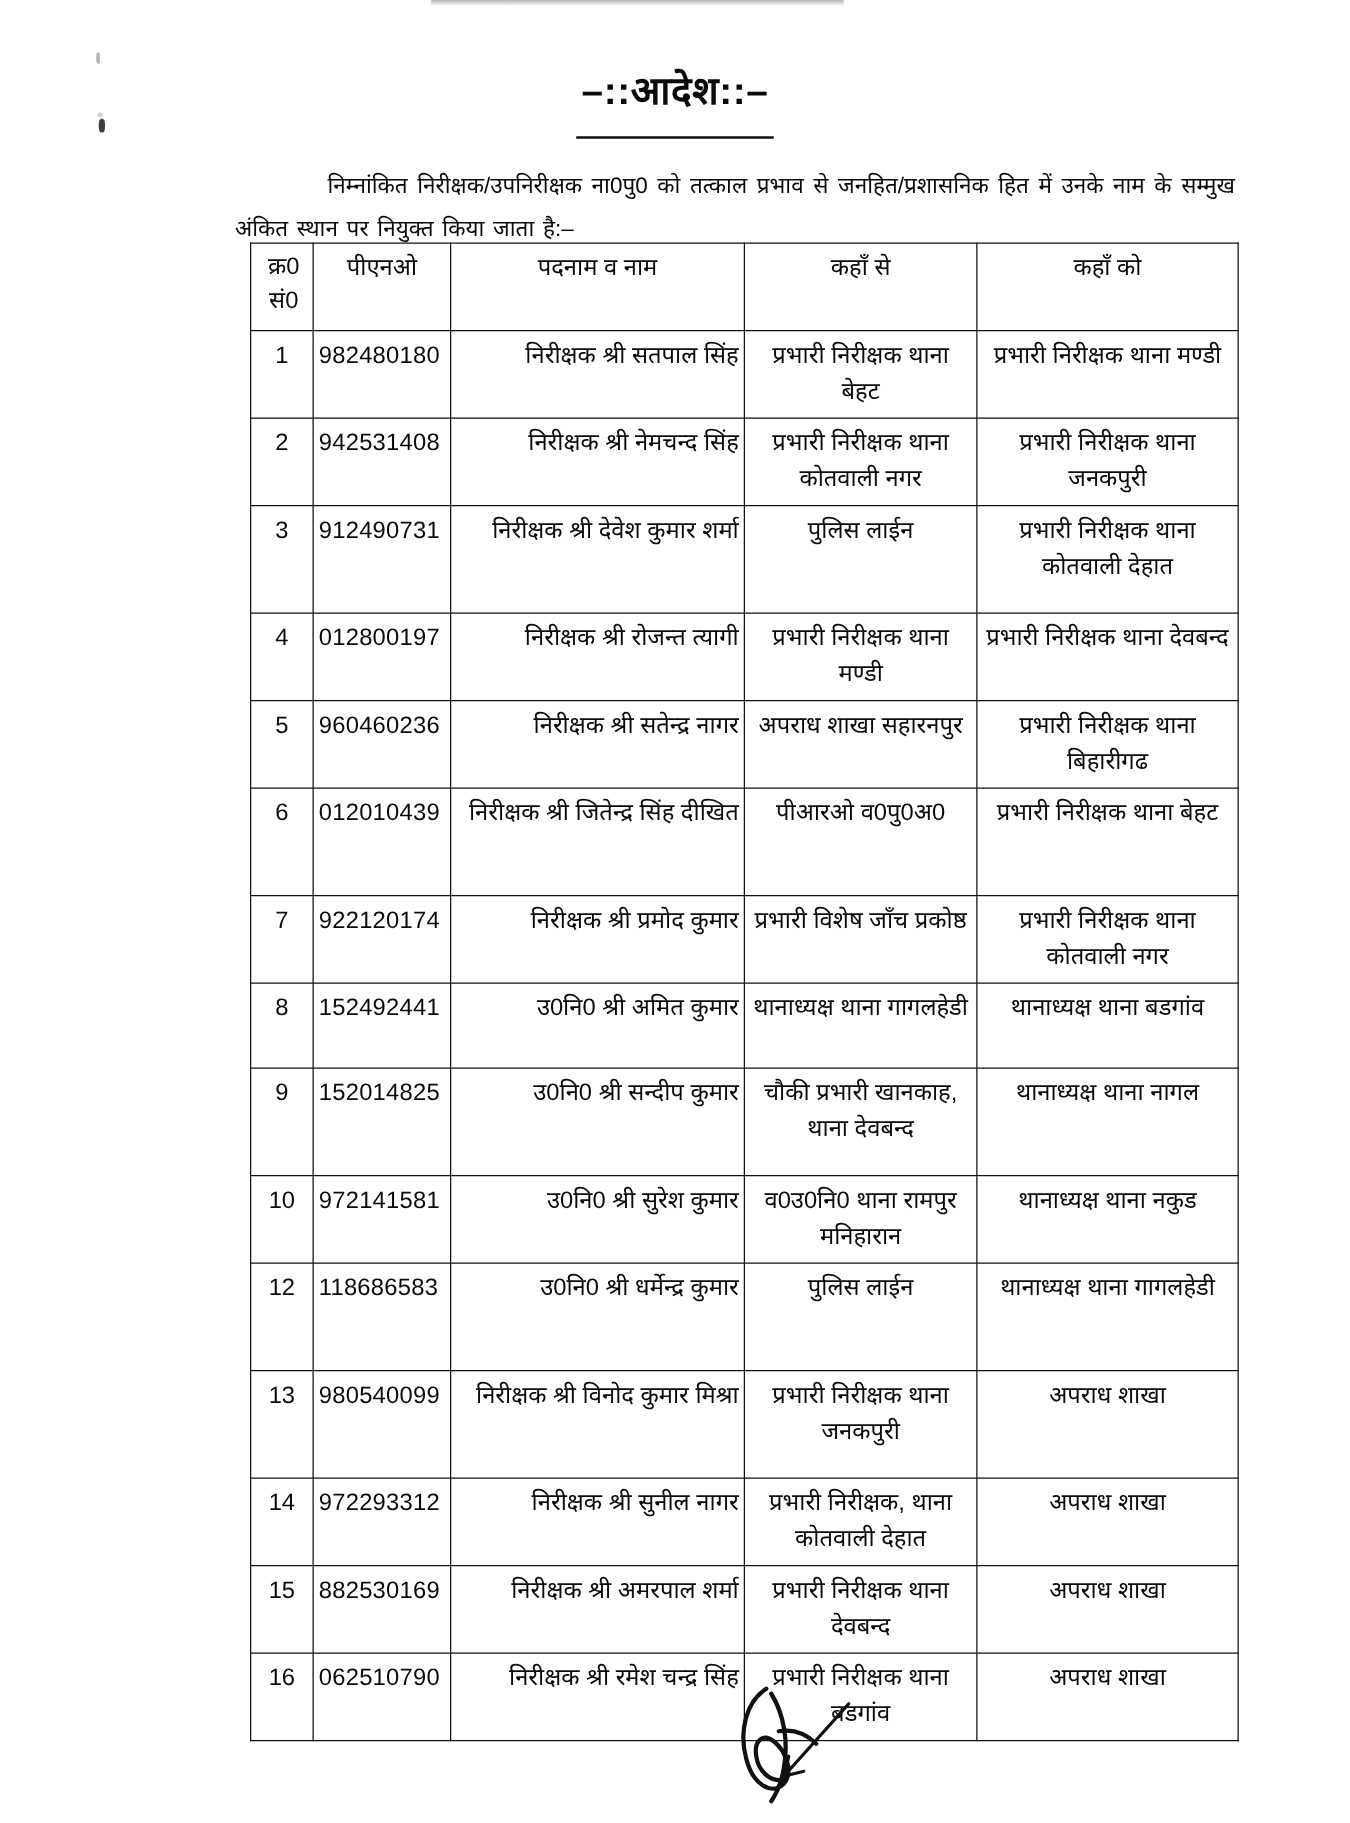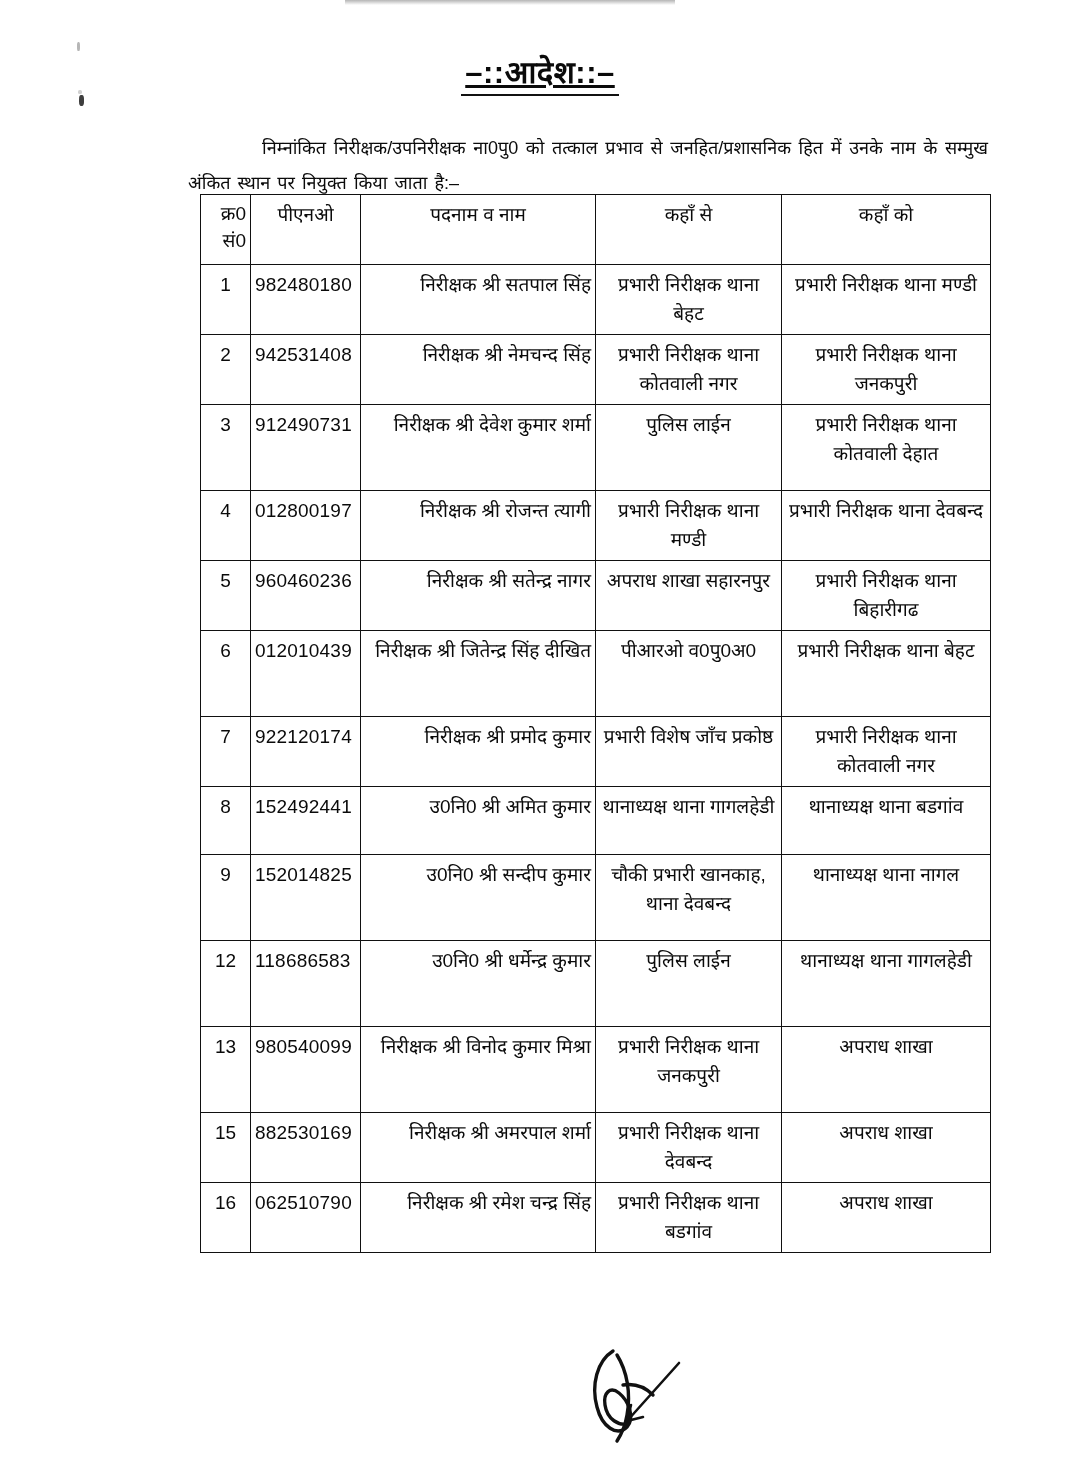--- a/index.html
+++ b/index.html
@@ -41,23 +41,22 @@
     left: 0; top: 55px;
     width: 1080px;
     text-align: center;
     font-size: 31px;
     font-weight: 700;
     letter-spacing: .5px;
   }
   .order-title .ttl-inner {
     display: inline-block;
     border-bottom: 2.5px solid #111;
-    padding: 0 4px 3px 4px;
+    padding: 0 4px 18px 4px;
     line-height: 1.15;
-    text-decoration: underline;
   }
 
   
   .intro {
     position: absolute;
     left: 188px;
     top: 113px;
     width: 800px;
     font-size: 18px;
     line-height: 35px;
@@ -88,21 +87,21 @@
     font-weight: 400;
   }
   
   col.c-sno   { width: 50px;  }
   col.c-pno   { width: 110px; }
   col.c-name  { width: 235px; }
   col.c-from  { width: 186px; }
   col.c-to    { width: 209px; }
 
   thead td { text-align: center; height: 58px; vertical-align: top; }
-  thead td.hd-sno { line-height: 27px; text-align: right; padding-left: 7px; }
+  thead td.hd-sno { line-height: 27px; text-align: center; padding-left: 7px; }
 
   td.sno  { text-align: center; }
   td.pno  { text-align: left; letter-spacing: .2px; }
   td.name { text-align: right; padding-left: 9px; }
   td.from { text-align: center; }
   td.to   { text-align: center; }
 
   
   tbody tr { height: 68px; }
   tbody tr.tall { height: 86px; }
@@ -206,32 +205,46 @@
           <td class="from">थानाध्यक्ष थाना गागलहेडी</td>
           <td class="to">थानाध्यक्ष थाना बडगांव</td>
         </tr>
         <tr class="tall">
           <td class="sno">9</td>
           <td class="pno">152014825</td>
           <td class="name">उ0नि0 श्री सन्दीप कुमार</td>
           <td class="from">चौकी प्रभारी खानकाह, थाना देवबन्द</td>
           <td class="to">थानाध्यक्ष थाना नागल</td>
         </tr>
+        <tr>
+          <td class="sno">10</td>
+          <td class="pno">972141581</td>
+          <td class="name">उ0नि0 श्री सुरेश कुमार</td>
+          <td class="from">व0उ0नि0 थाना रामपुर मनिहारान</td>
+          <td class="to">थानाध्यक्ष थाना नकुड</td>
+        </tr>
         <tr class="tall">
           <td class="sno">12</td>
           <td class="pno">118686583</td>
           <td class="name">उ0नि0 श्री धर्मेन्द्र कुमार</td>
           <td class="from">पुलिस लाईन</td>
           <td class="to">थानाध्यक्ष थाना गागलहेडी</td>
         </tr>
         <tr class="tall">
           <td class="sno">13</td>
           <td class="pno">980540099</td>
           <td class="name">निरीक्षक श्री विनोद कुमार मिश्रा</td>
           <td class="from">प्रभारी निरीक्षक थाना जनकपुरी</td>
+          <td class="to">अपराध शाखा</td>
+        </tr>
+        <tr>
+          <td class="sno">14</td>
+          <td class="pno">972293312</td>
+          <td class="name">निरीक्षक श्री सुनील नागर</td>
+          <td class="from">प्रभारी निरीक्षक, थाना कोतवाली देहात</td>
           <td class="to">अपराध शाखा</td>
         </tr>
         <tr>
           <td class="sno">15</td>
           <td class="pno">882530169</td>
           <td class="name">निरीक्षक श्री अमरपाल शर्मा</td>
           <td class="from">प्रभारी निरीक्षक थाना देवबन्द</td>
           <td class="to">अपराध शाखा</td>
         </tr>
         <tr>

